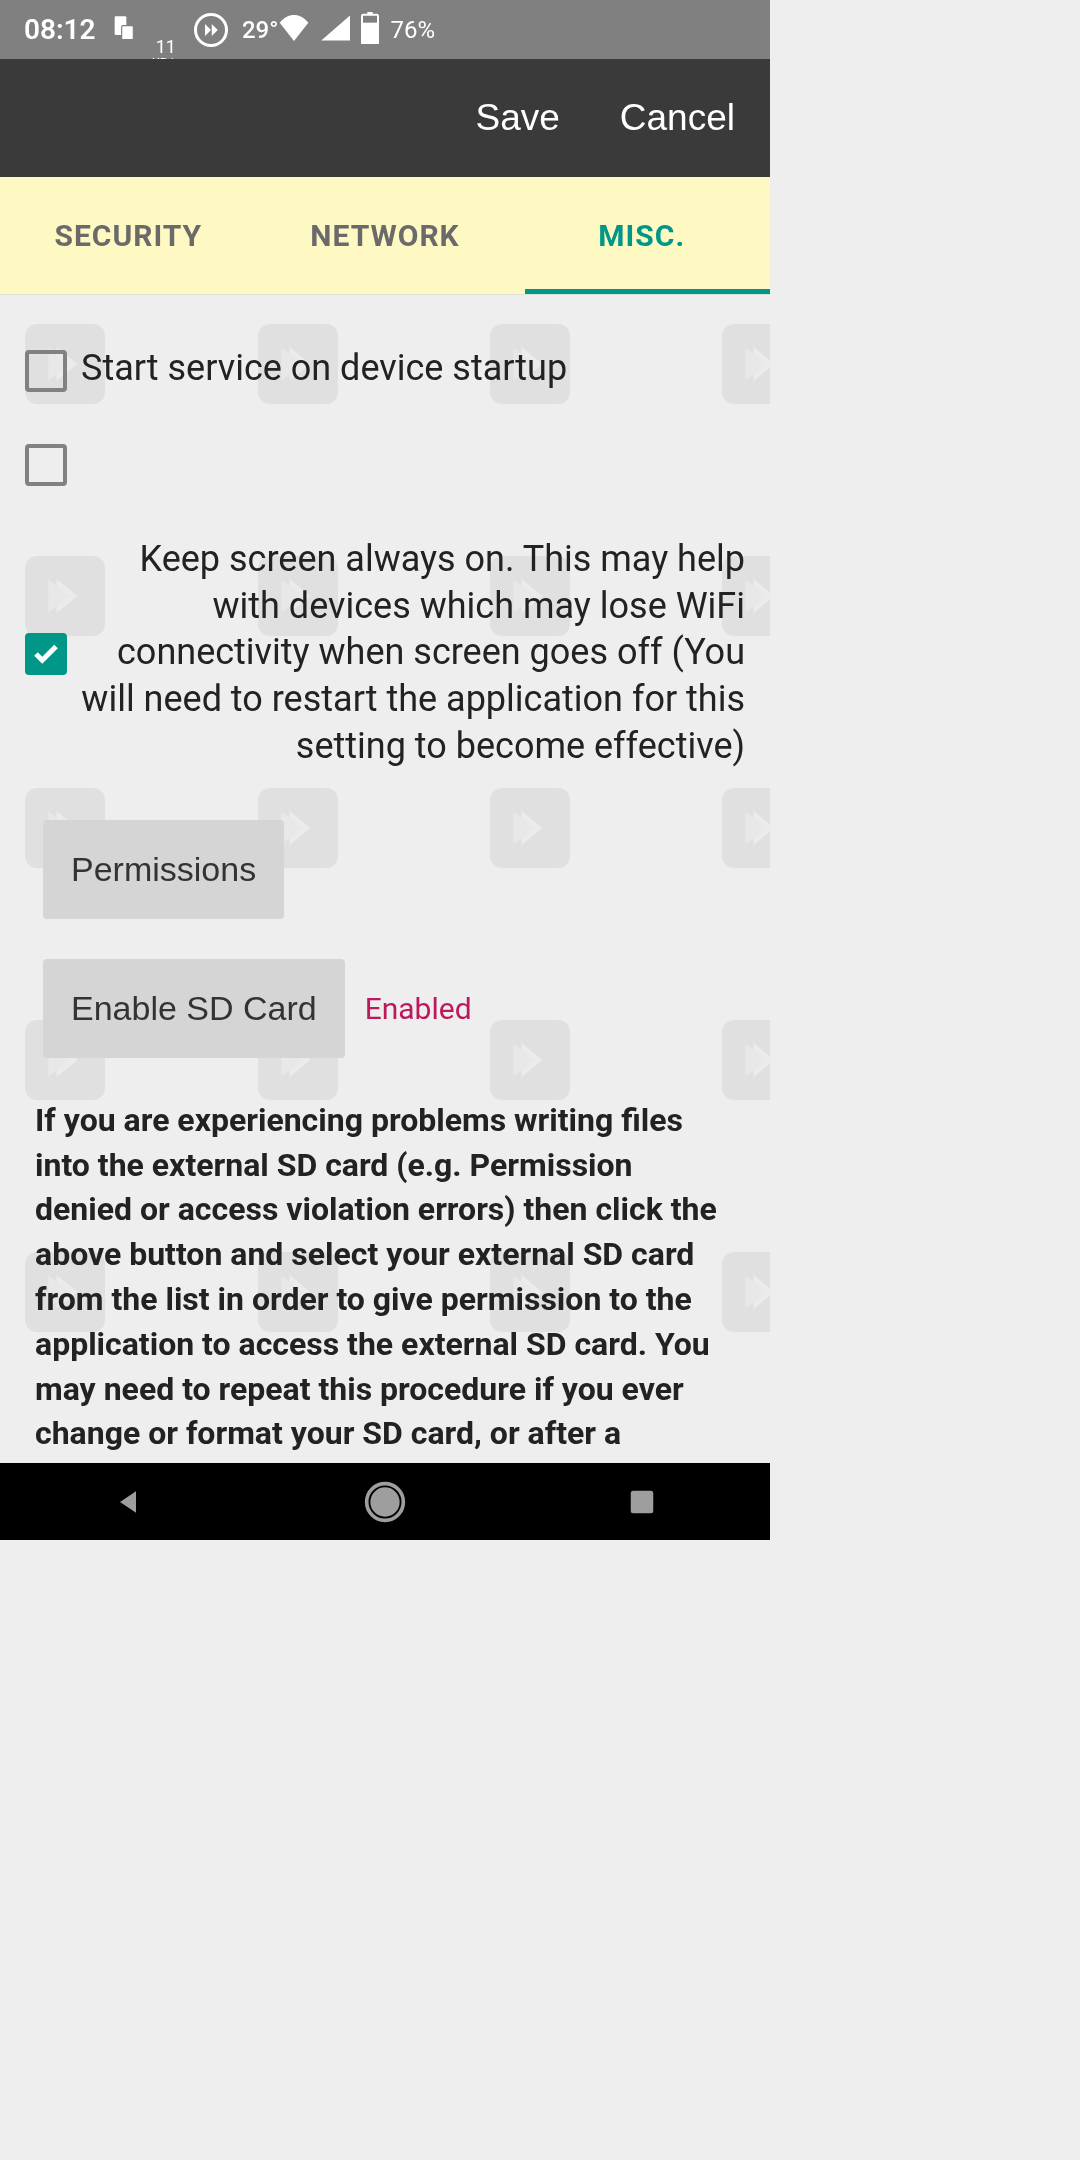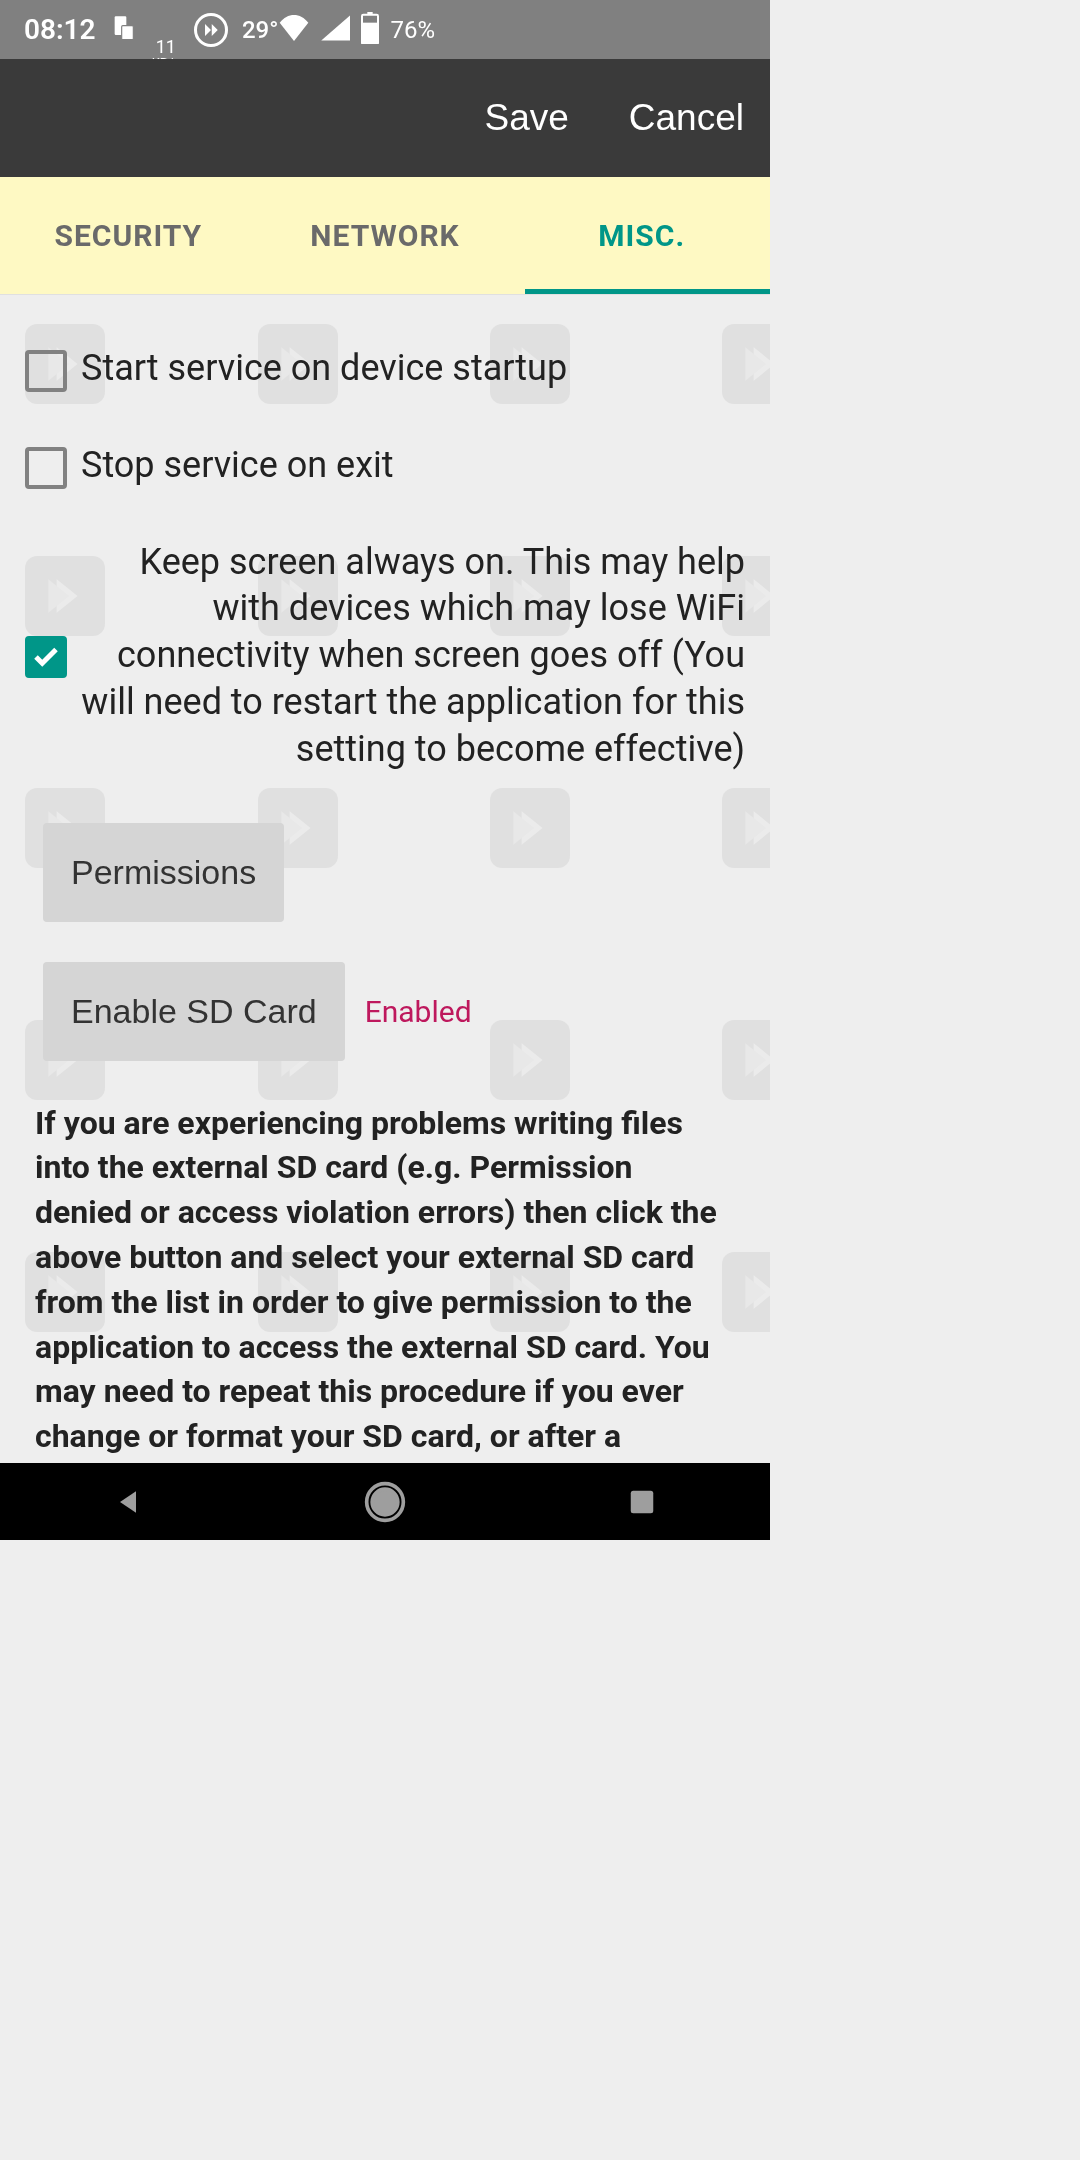--- a/index.html
+++ b/index.html
@@ -56,21 +56,21 @@
     .battery-pct { font-size: 24px; font-weight: 400; }
     
     
     .action-bar {
       height: 118px;
       background: #3a3a3a;
       display: flex;
       align-items: center;
       justify-content: flex-end;
       gap: 60px;
-      padding-right: 26px;
+      padding-right: 35px;
       position: relative;
       z-index: 10;
     }
     .action-bar button {
       background: none;
       border: none;
       color: #fff;
       font-size: 37px;
       font-weight: 400;
       cursor: pointer;
@@ -367,21 +367,20 @@
 
 <div class="content">
 
   <div class="setting-row">
     <div class="checkbox"></div>
     <div class="setting-label">Start service on device startup</div>
   </div>
 
   <div class="setting-row">
     <div class="checkbox"></div>
-    <div class="setting-label">Stop service on exit</div>
   </div>
 
   <div class="setting-row" style="align-items:center;text-align:right;">
     <div class="checkbox checked">
       <svg viewBox="0 0 24 24" fill="none" stroke="#fff" stroke-width="4">
           <path d="M4 12l5 5L20 6"></path>
         </svg>
     </div>
     <div class="setting-label">Keep screen always on. This may help with devices which may lose WiFi connectivity when screen goes off (You will need to restart the application for this setting to become effective)</div>
   </div>

